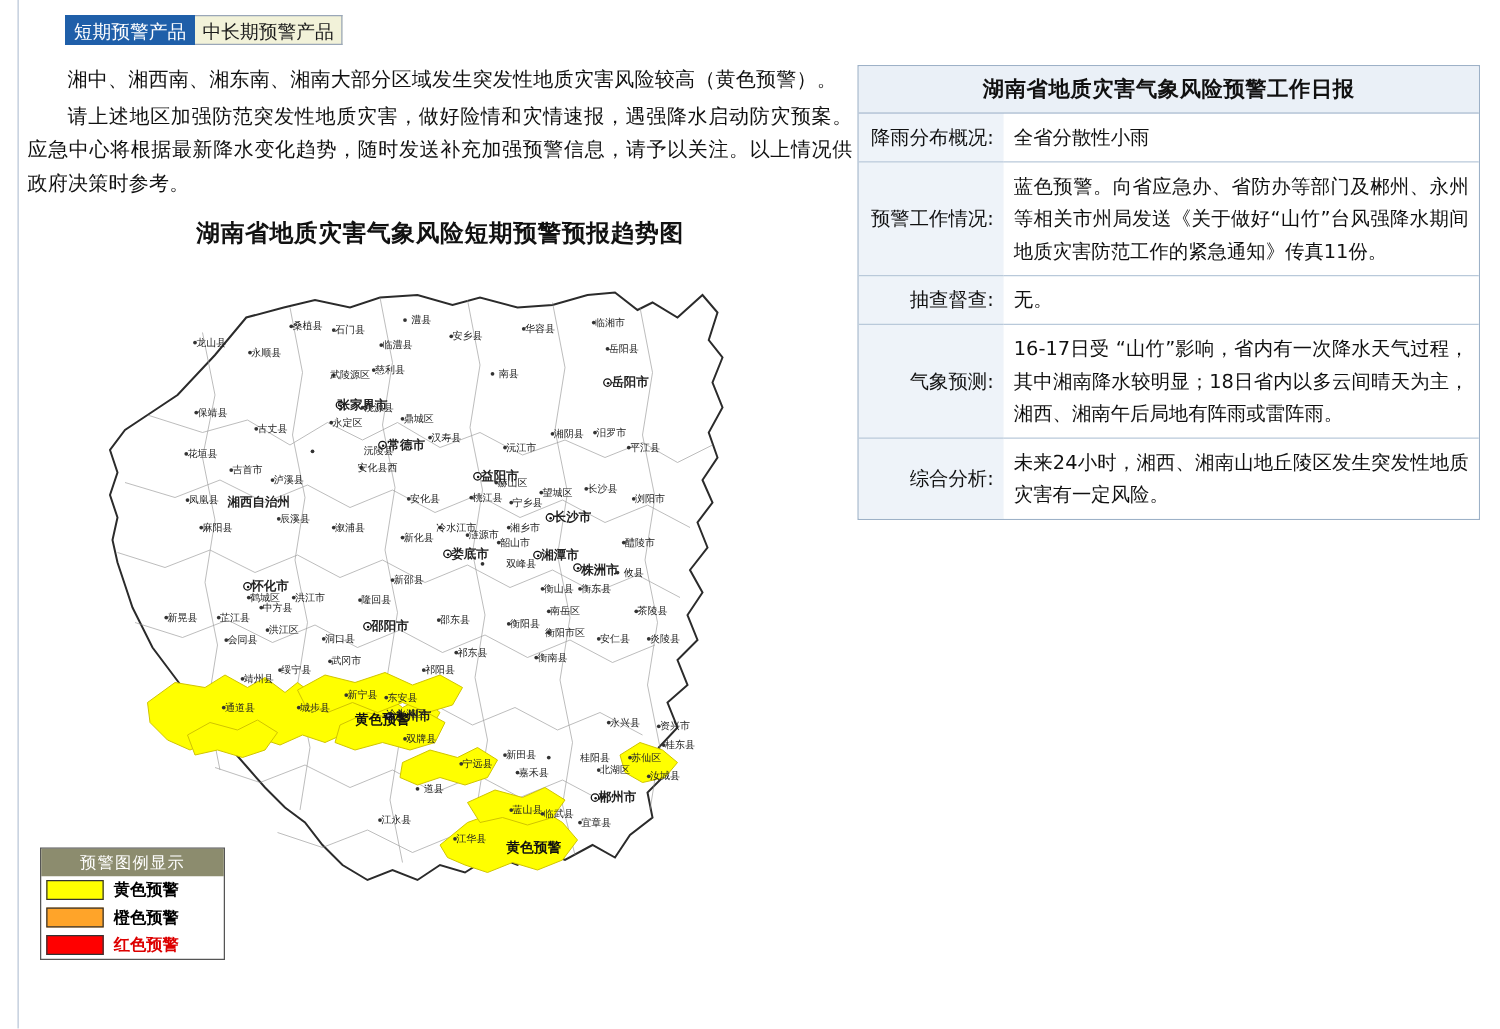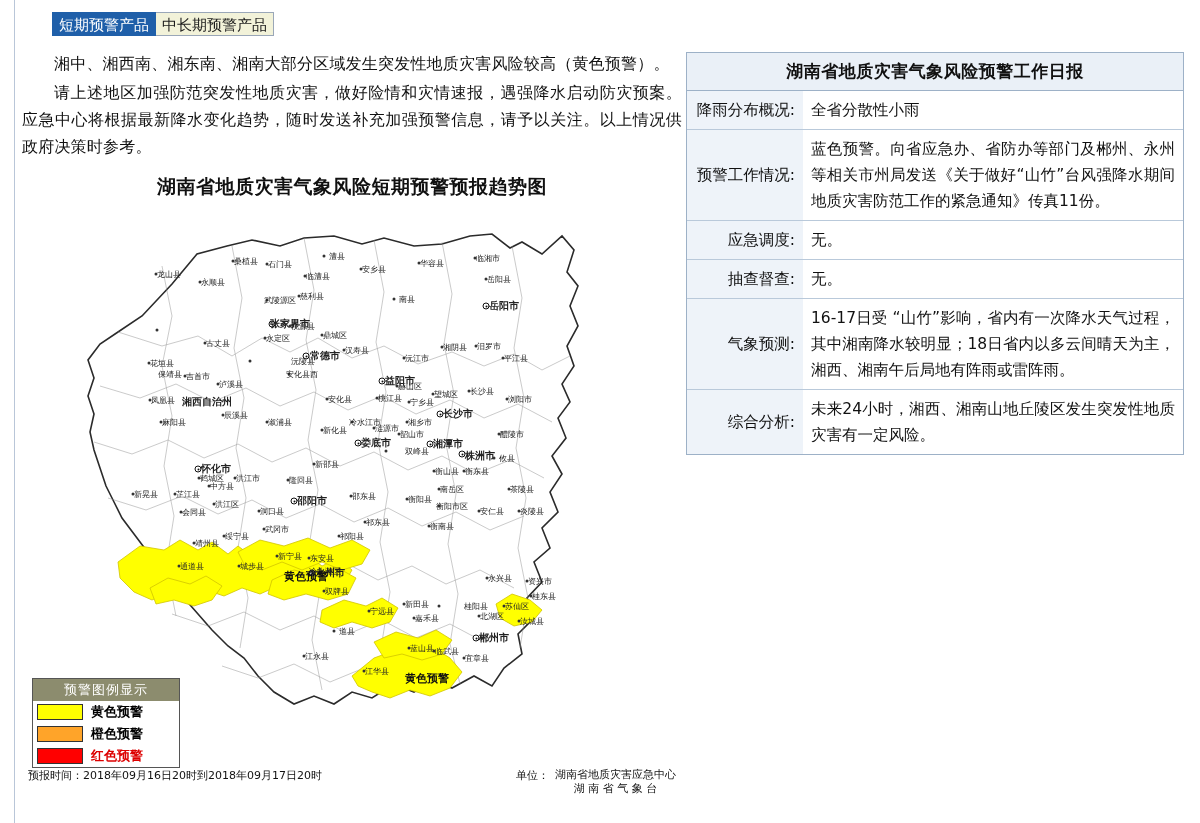--- a/index.html
+++ b/index.html
@@ -328,21 +328,21 @@
           <div class="map-label" style="left: 313px; top: 129px;">鼎城区</div>
           <div class="dot" style="left: 382px; top: 152px;"></div>
           <div class="map-label" style="left: 395px; top: 152px;">沅江市</div>
           <div class="dot" style="left: 454px; top: 140px;"></div>
           <div class="map-label" style="left: 467px; top: 140px;">汨罗市</div>
           <div class="dot" style="left: 420px; top: 141px;"></div>
           <div class="map-label" style="left: 433px; top: 141px;">湘阴县</div>
           <div class="dot" style="left: 481px; top: 152px;"></div>
           <div class="map-label" style="left: 494px; top: 152px;">平江县</div>
           <div class="dot" style="left: 135px; top: 124px;"></div>
-          <div class="map-label" style="left: 148px; top: 124px; margin-top: 44px;">保靖县</div>
+          <div class="map-label" style="left: 148px; top: 124px;">保靖县</div>
           <div class="dot" style="left: 183px; top: 137px;"></div>
           <div class="map-label" style="left: 196px; top: 137px;">古丈县</div>
           <div class="dot" style="left: 127px; top: 157px;"></div>
           <div class="map-label" style="left: 140px; top: 157px;">花垣县</div>
           <div class="dot" style="left: 163px; top: 170px;"></div>
           <div class="map-label" style="left: 176px; top: 170px;">吉首市</div>
           <div class="dot" style="left: 196px; top: 178px;"></div>
           <div class="map-label" style="left: 209px; top: 178px;">泸溪县</div>
           <div class="dot" style="left: 228px; top: 155px;"></div>
           <div class="map-label" style="left: 241px; top: 155px; margin-left: 40px;">沅陵县</div>
@@ -494,48 +494,34 @@
         <div class="legend-row o">
           <div class="legend-swatch" style="background:#ffa429"></div>
           <div class="legend-text">橙色预警</div>
         </div>
         <div class="legend-row r">
           <div class="legend-swatch" style="background:#ff0000"></div>
           <div class="legend-text">红色预警</div>
         </div>
       </div>
 
-      <div class="map-footer">
-        <div>预报时间：2018年09月16日20时到2018年09月17日20时</div>
-        <div class="footer-unit">
-          <span>单位：</span>
-          <span class="footer-org">
-            <span>湖南省地质灾害应急中心</span><br>
-            <span>湖 南 省 气 象 台</span>
-          </span>
-        </div>
-      </div>
     </div>
   </div>
 
   <div class="right-panel">
     <div class="rp-title">湖南省地质灾害气象风险预警工作日报</div>
     <table class="rp">
       <tbody>
         <tr>
           <td class="rp-key">降雨分布概况:</td>
           <td class="rp-val">全省分散性小雨</td>
         </tr>
         <tr>
           <td class="rp-key">预警工作情况:</td>
           <td class="rp-val">蓝色预警。向省应急办、省防办等部门及郴州、永州等相关市州局发送《关于做好“山竹”台风强降水期间地质灾害防范工作的紧急通知》传真11份。</td>
-        </tr>
-        <tr>
-          <td class="rp-key">应急调度:</td>
-          <td class="rp-val">无。</td>
         </tr>
         <tr>
           <td class="rp-key">抽查督查:</td>
           <td class="rp-val">无。</td>
         </tr>
         <tr>
           <td class="rp-key">气象预测:</td>
           <td class="rp-val">16-17日受 “山竹”影响，省内有一次降水天气过程，其中湘南降水较明显；18日省内以多云间晴天为主，湘西、湘南午后局地有阵雨或雷阵雨。</td>
         </tr>
         <tr>

